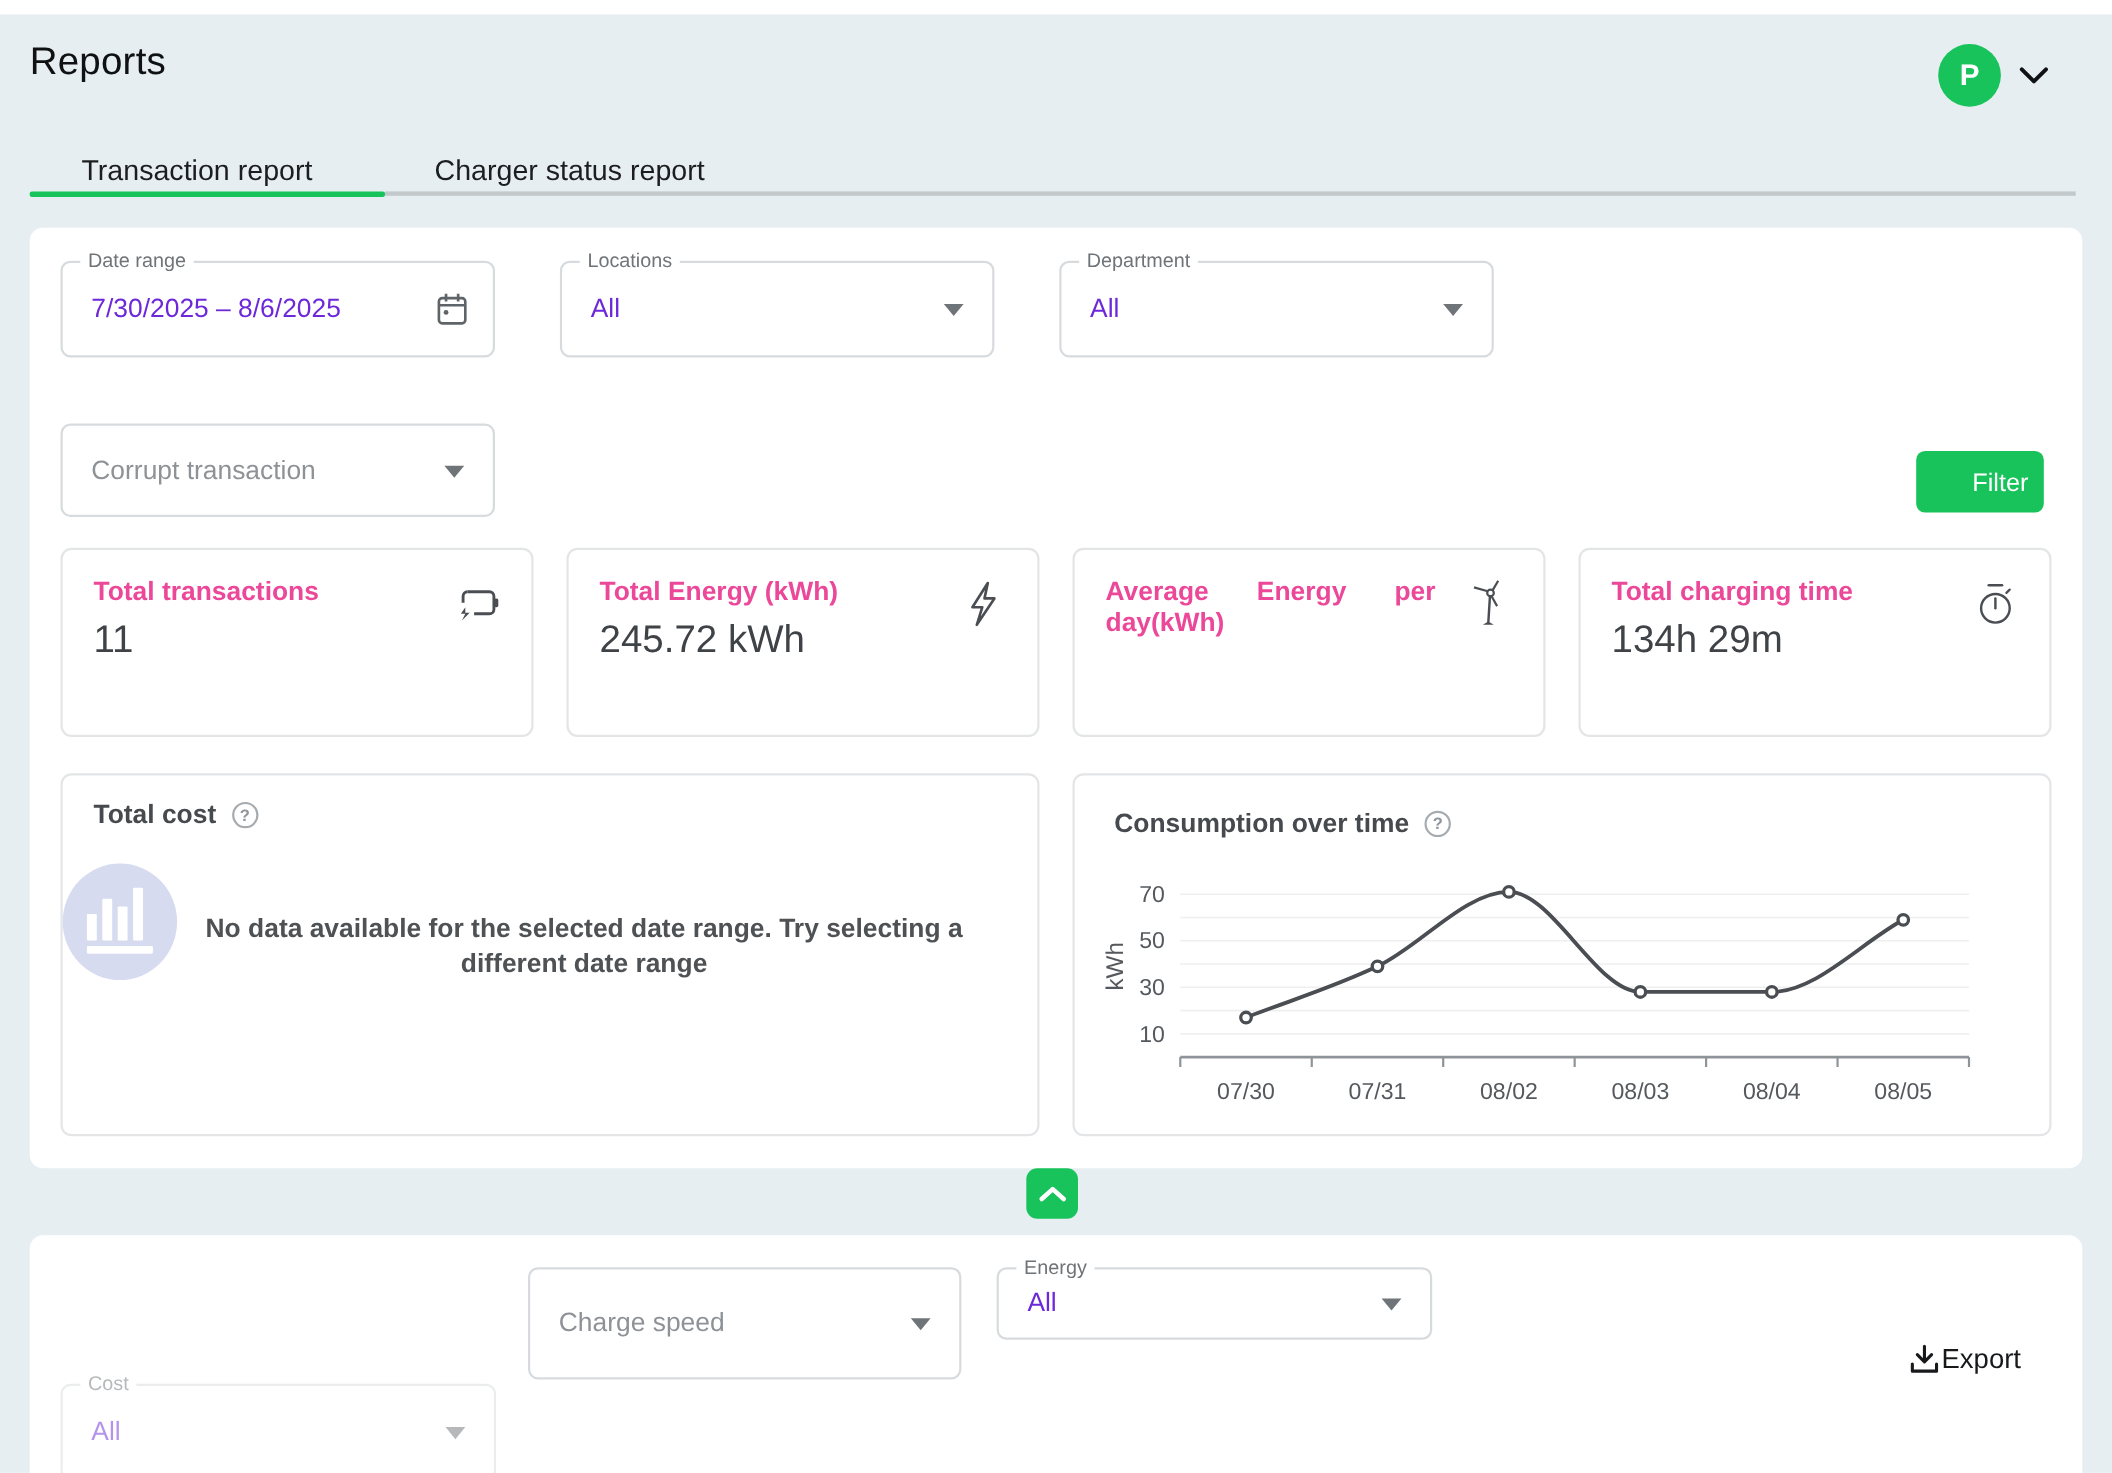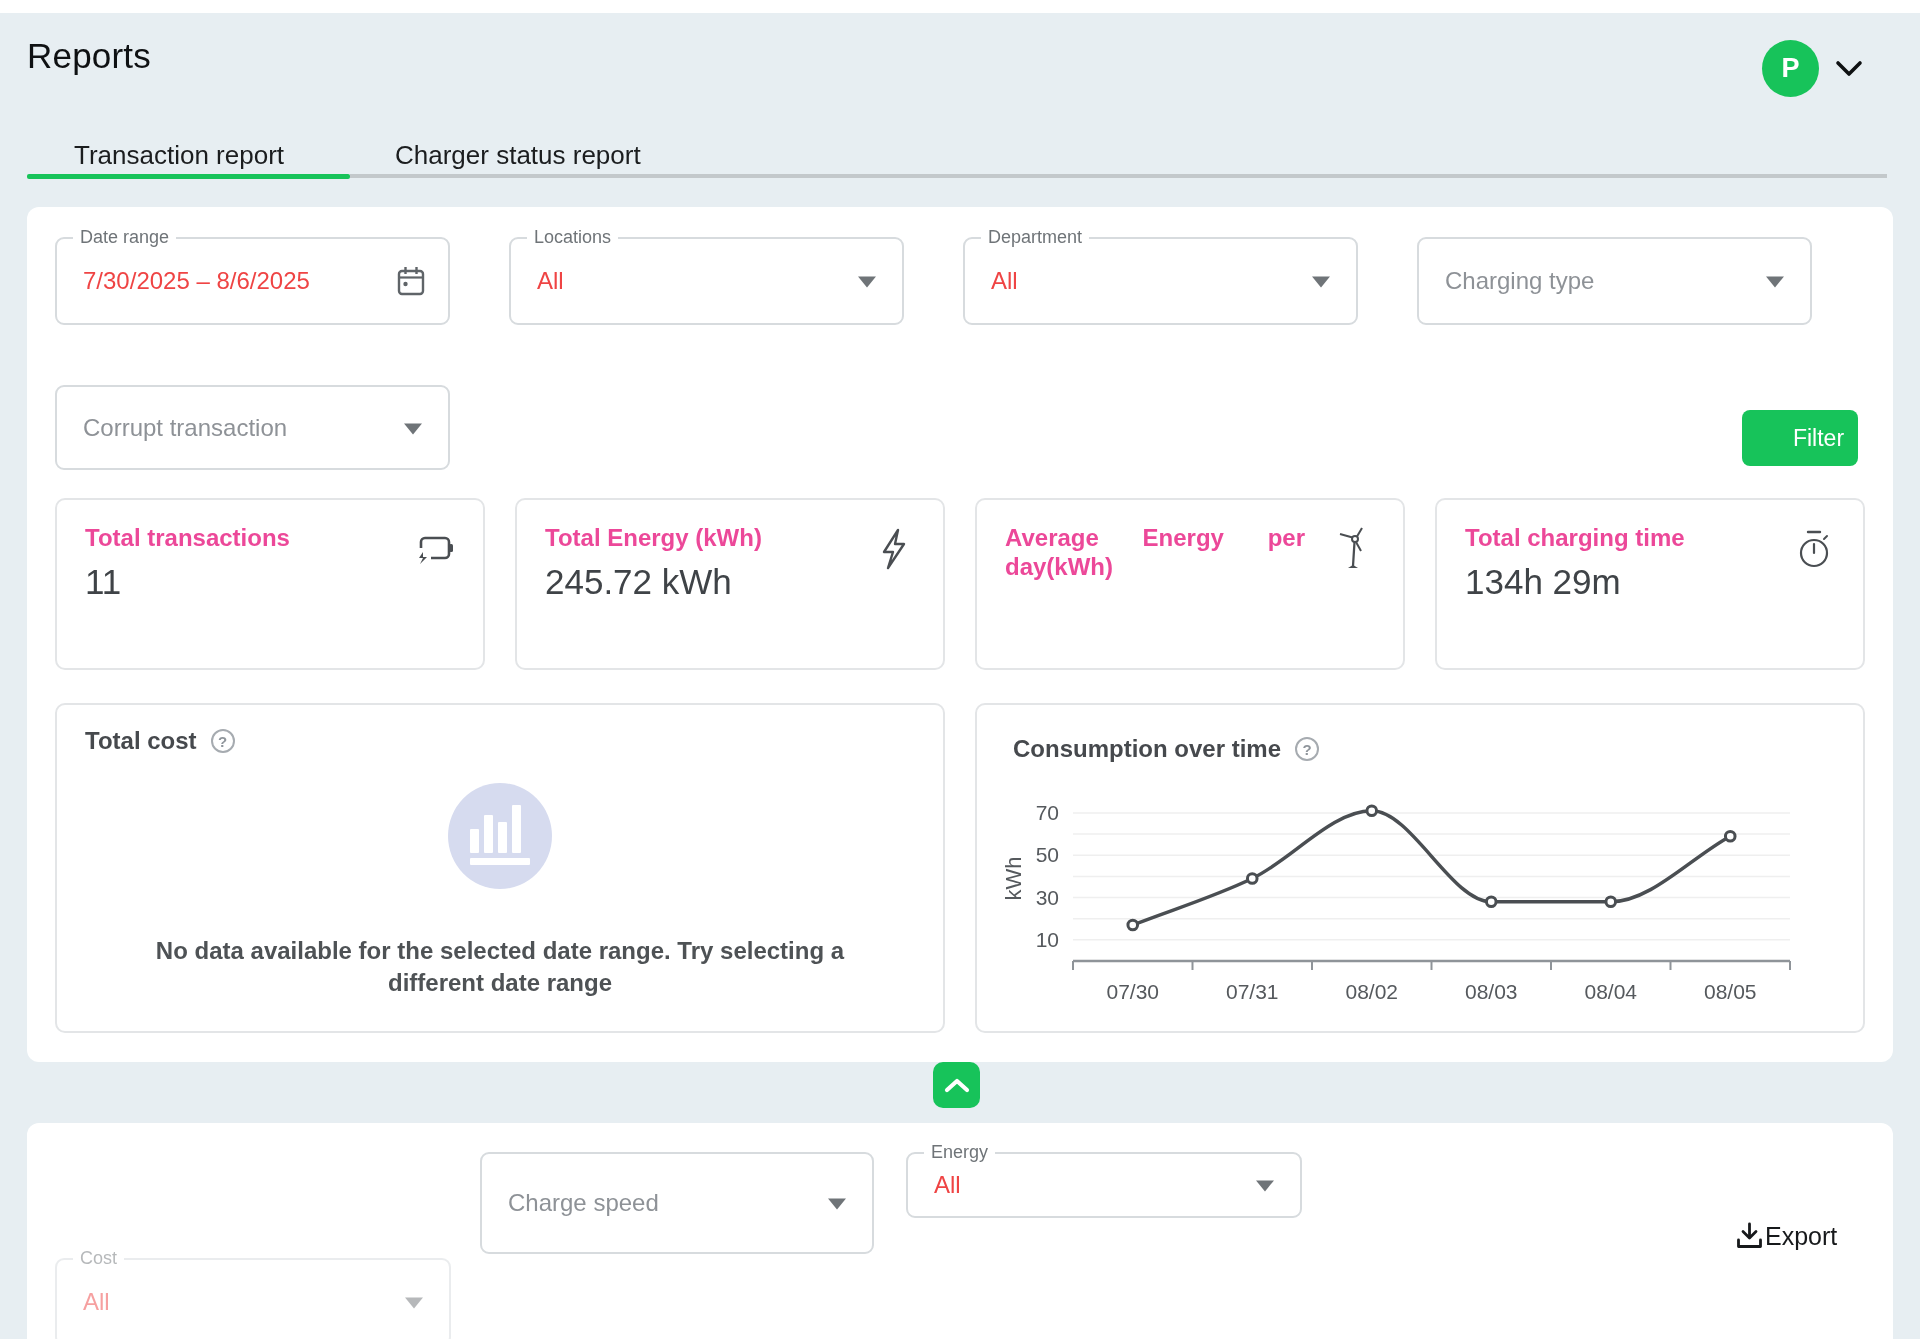--- a/index.html
+++ b/index.html
@@ -26,21 +26,21 @@
 
   .panel { background:#FFFFFF; border-radius:12px; }
   .panel-1 { left:27px; top:207px; width:1866px; height:855px; }
   .panel-2 { left:27px; top:1123px; width:1866px; height:216px; border-radius:12px 12px 0 0; }
 
   
   .field { position:absolute; background:#fff; border:2px solid #D7DBDE; border-radius:9px; height:88px; }
   .flabel { position:absolute; top:-12px; left:16px; background:#fff; padding:0 7px;
             font-size:18px; color:#6F7478; }
   .fvalue { position:absolute; left:26px; top:50%; transform:translateY(-50%);
-            font-size:24px; color:#ef4444; white-space:nowrap; }
+            font-size:24px; color:#6d28d9; white-space:nowrap; }
   .fvalue.ph { color:#8E9297; }
   .tri { position:absolute; right:26px; top:50%; transform:translateY(-42%);
          width:0; height:0; border-left:9px solid transparent; border-right:9px solid transparent;
          border-top:11px solid #6F7478; }
   .fld-icon { position:absolute; right:22px; top:50%; transform:translateY(-50%); }
 
   .f-date   { left:55px;  top:237px; width:395px; }
   .f-loc    { left:509px; top:237px; width:395px; }
   .f-dept   { left:963px; top:237px; width:395px; }
   .f-chg    { left:1417px; top:237px; width:395px; }
@@ -63,21 +63,21 @@
              border:2px solid #E3E5E7; border-radius:10px; }
   .bc-left { left:55px; } .bc-right { left:975px; }
   .cardtitle { position:absolute; left:28px; top:22px; display:flex; align-items:center; gap:14px;
                font-size:24px; font-weight:bold; color:#46494D; }
   .bc-right .cardtitle { left:36px; top:30px; }
   .help { width:24px; height:24px; border:2px solid #A6ABB0; border-radius:50%;
           color:#8F959B; font-size:15px; font-weight:bold; display:flex; align-items:center;
           justify-content:center; cursor:pointer; flex:0 0 auto; }
 
   .empty-wrap { position:absolute; left:0; top:78px; width:100%; display:flex;
-                flex-direction:column; align-items:center; }
+                flex-direction:row; align-items:center; }
   .empty-ico { width:104px; height:106px; border-radius:50%; background:#D6DBEF;
                display:flex; align-items:flex-end; justify-content:center; padding-bottom:24px; }
   .bars { display:flex; align-items:flex-end; gap:5px; }
   .bars i { display:block; width:9px; background:#fff; border-radius:1px; }
   .base-bar { width:60px; height:7px; background:#fff; margin-top:5px; border-radius:1px; }
   .empty-msg { margin-top:46px; width:740px; text-align:center; font-size:24px; font-weight:bold;
                color:#4E5255; line-height:1.35; }
 
   .chart-box { position:absolute; left:18px; top:66px; width:850px; height:250px; }
 
@@ -146,24 +146,20 @@
     <span class="fvalue">All</span>
     <span class="tri"></span>
   </div>
 
   <div class="field f-dept">
     <span class="flabel">Department</span>
     <span class="fvalue">All</span>
     <span class="tri"></span>
   </div>
 
-  <div class="field f-chg">
-    <span class="fvalue ph">Charging type</span>
-    <span class="tri"></span>
-  </div>
 
   <div class="field f-corrupt">
     <span class="fvalue ph">Corrupt transaction</span>
     <span class="tri"></span>
   </div>
 
   <button class="abs filter-btn">Filter</button>
 
   <div class="abs statcard sc-1">
     <div class="slabel">Total transactions</div>

